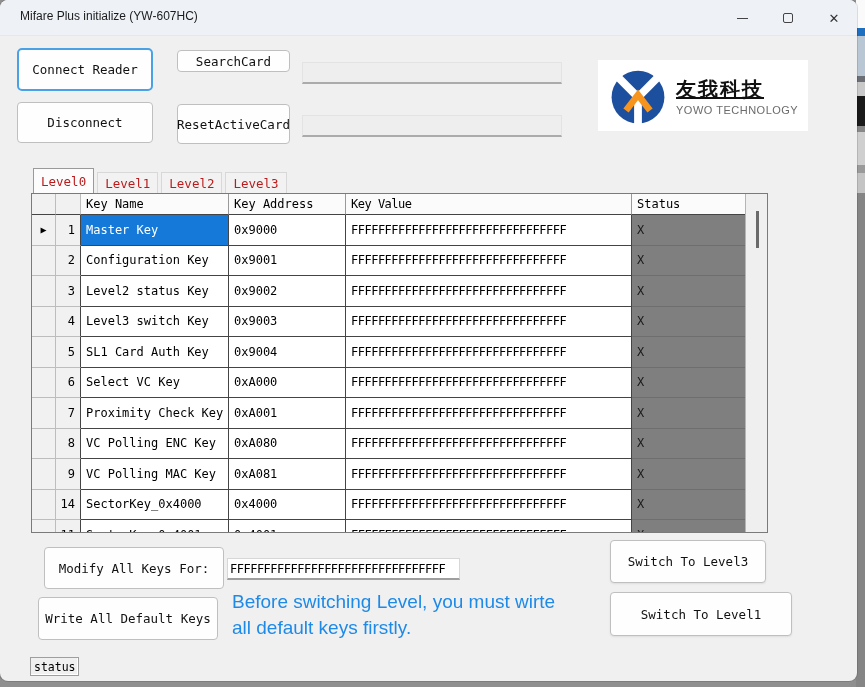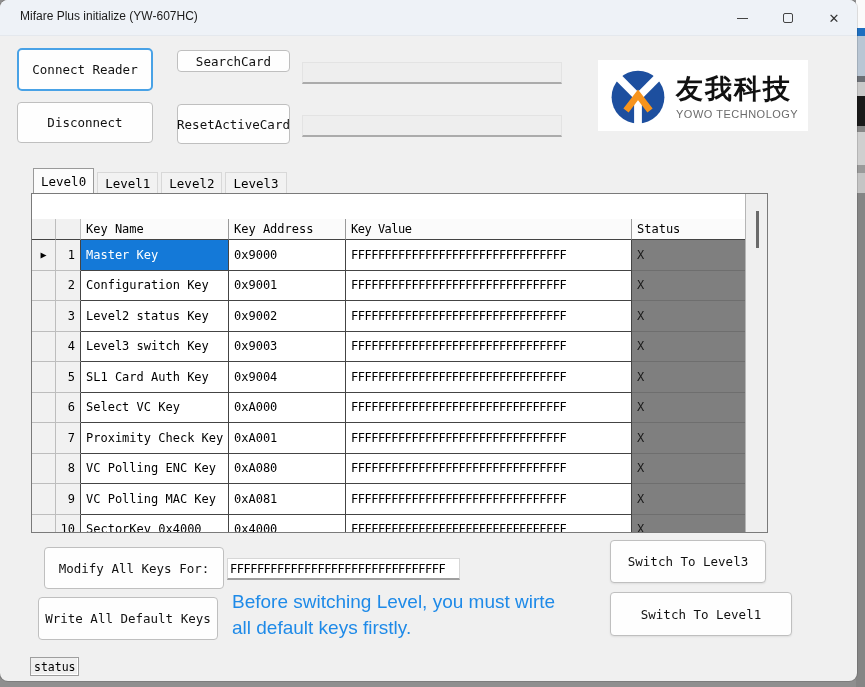--- a/index.html
+++ b/index.html
@@ -38,34 +38,34 @@
 
   .txtfield { position:absolute; left:302px; width:260px; height:22px;
     background:#eeeeee; border:1px solid #e3e3e3; border-bottom:2px solid #ababab; }
   .tf1 { top:62px; } .tf2 { top:115px; }
 
   
   .logo { position:absolute; left:598px; top:60px; width:210px; height:71px; background:#ffffff;
     display:flex; align-items:center; }
   .logo-mark { width:64px; height:60px; margin-left:8px; }
   .logo-txt { margin-left:6px; }
-  .logo-cn { font-size:27px; font-weight:bold; color:#111; letter-spacing:2px; font-family:"DejaVu Sans", sans-serif; }
+  .logo-cn { font-size:20px; font-weight:bold; color:#111; letter-spacing:2px; font-family:"DejaVu Sans", sans-serif;text-decoration:underline; }
   .logo-en { font-size:11px; color:#6b6b6b; letter-spacing:.5px; margin-top:1px; }
 
   
   .tabs { position:absolute; left:33px; top:168px; height:25px; display:flex; align-items:flex-end; }
-  .tab { font-family:"DejaVu Sans Mono", monospace; font-size:12.5px; color:#000000;
+  .tab { font-family:"DejaVu Sans Mono", monospace; font-size:12.5px; color:#b91c1c;
     padding:3px 7px 4px 7px; margin-right:3px; background:#f2f2f2; border:1px solid #d8d8d8; border-bottom:none; height:21px; }
   .tab.selected { background:#fcfcfc; border:1px solid #9a9a9a; border-bottom:none; height:25px; padding-top:5px; }
 
   
   .grid { position:absolute; left:31px; top:193px; width:737px; height:340px;
     border:1px solid #7a7a7a; background:#fff; overflow:hidden; display:flex; }
   .grid-main { width:713px; }
-  .ghead { display:flex; height:21px; background:#fbfbfb;margin-top:25px; }
+  .ghead { display:flex; height:21px; background:#fbfbfb; }
   .hc { font-family:"DejaVu Sans Mono", monospace; font-size:12px; color:#000;
     padding:3px 0 0 5px; border-right:1px solid #9a9a9a; border-bottom:1px solid #444; overflow:hidden; white-space:nowrap; }
   .grow { display:flex; height:30.5px; }
   .c { font-family:"DejaVu Sans Mono", monospace; font-size:12px; color:#000;
     display:flex; align-items:center; padding-left:5px;
     border-right:1px solid #444; border-bottom:1px solid #444; overflow:hidden; white-space:nowrap; background:#fff; }
   .w-sel  { width:24px; padding-left:0; }
   .w-num  { width:25px; padding-left:0; }
   .w-name { width:148px; }
   .w-addr { width:117px; }
@@ -241,21 +241,21 @@
           <div class="grow">
             <div class="c w-sel"></div>
             <div class="c w-num">9</div>
             <div class="c w-name">VC Polling MAC Key</div>
             <div class="c w-addr">0xA081</div>
             <div class="c w-val">FFFFFFFFFFFFFFFFFFFFFFFFFFFFFFFF</div>
             <div class="c w-stat">X</div>
           </div>
           <div class="grow">
             <div class="c w-sel"></div>
-            <div class="c w-num">10</div>
+            <div class="c w-num">14</div>
             <div class="c w-name">SectorKey_0x4000</div>
             <div class="c w-addr">0x4000</div>
             <div class="c w-val">FFFFFFFFFFFFFFFFFFFFFFFFFFFFFFFF</div>
             <div class="c w-stat">X</div>
           </div>
           <div class="grow">
             <div class="c w-sel"></div>
             <div class="c w-num">11</div>
             <div class="c w-name">SectorKey_0x4001</div>
             <div class="c w-addr">0x4001</div>

